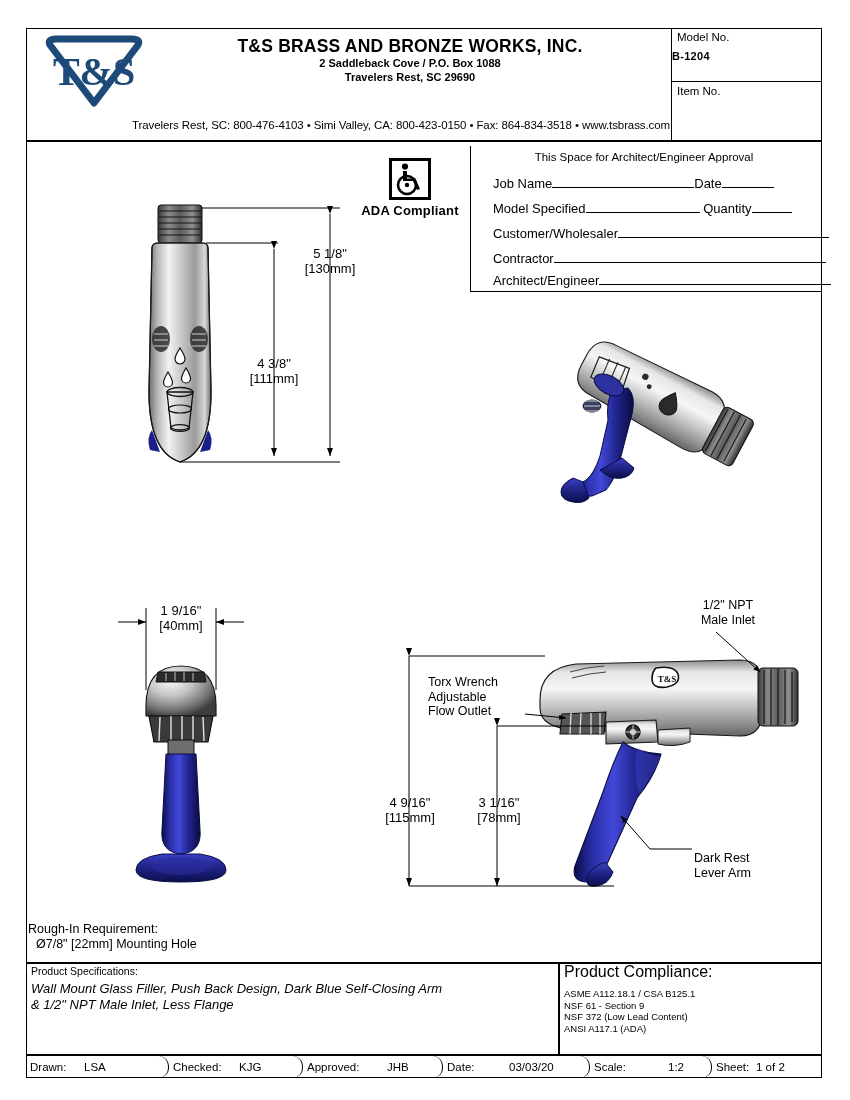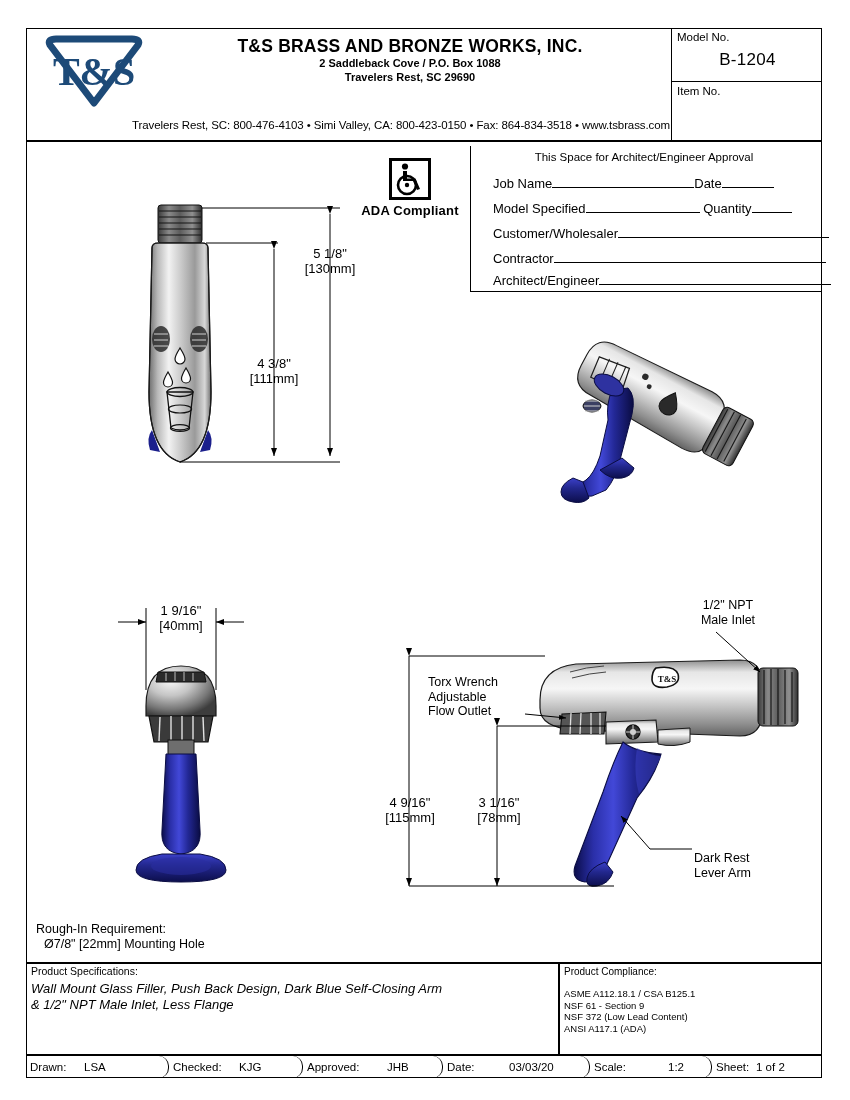--- a/index.html
+++ b/index.html
@@ -10,47 +10,47 @@
   .logo-box{position:absolute;left:44px;top:35px;width:100px;height:72px;}
   .logo-svg{display:block;}
   .company{position:absolute;left:160px;top:36px;width:500px;text-align:center;}
   .company .name{font-size:17.5px;font-weight:bold;letter-spacing:.2px;line-height:20px;}
   .company .addr{font-size:11px;font-weight:bold;line-height:12.5px;margin-top:1px;}
   .contact{position:absolute;left:30px;top:119px;width:640px;text-align:right;font-size:11.5px;letter-spacing:-.1px;white-space:nowrap;}
 
   .model-box{position:absolute;left:671px;top:28px;width:151px;height:54px;border-left:1.5px solid #000;border-bottom:1.5px solid #000;box-sizing:border-box;}
   .item-box{position:absolute;left:671px;top:82px;width:120px;height:58px;border-left:1.5px solid #000;box-sizing:border-box;}
   .bx-label{position:absolute;left:5px;top:3px;font-size:11.5px;}
-  .model-val{position:absolute;left:0;top:22px;width:151px;text-align:center;font-size:17px;font-weight:normal;letter-spacing:.3px;}
+  .model-val{position:absolute;left:0;top:22px;width:151px;text-align:left;font-size:11px;font-weight:bold;letter-spacing:.3px;}
 
   
   .appr{position:absolute;left:470px;top:146px;width:352px;height:146px;border-left:1.5px solid #000;border-bottom:1.5px solid #000;box-sizing:border-box;}
   .appr-title{position:absolute;left:0;top:5px;width:346px;text-align:center;font-size:11.5px;}
   .appr-row{position:absolute;left:22px;width:332px;font-size:13px;white-space:nowrap;}
   .ln{display:inline-block;border-bottom:1px solid #000;height:11px;vertical-align:baseline;}
 
   
   .ada{position:absolute;left:350px;top:158px;width:120px;text-align:center;}
   .ada-ic{width:42px;height:42px;border:3px solid #000;box-sizing:border-box;display:inline-block;position:relative;background:#fff;}
   .ada-txt{font-size:13px;font-weight:bold;margin-top:2px;letter-spacing:.2px;}
 
   
   .dim{position:absolute;font-size:13px;line-height:15px;text-align:center;white-space:nowrap;}
   .callout{position:absolute;font-size:12.5px;line-height:14.5px;white-space:nowrap;}
 
   
-  .rough{position:absolute;left:28px;top:922px;width:530px;font-size:12.5px;line-height:15px;padding-left:8px;}
+  .rough{position:absolute;left:28px;top:922px;width:530px;font-size:12.5px;line-height:15px;}
   .rough .t2{padding-left:8px;}
   .spec-rule{position:absolute;left:26px;top:962px;width:796px;height:1.5px;background:#000;}
   .spec{position:absolute;left:31px;top:965px;width:520px;}
   .spec .hd{font-size:10.5px;line-height:13px;}
   .spec .bd{font-size:13px;line-height:16px;margin-top:3px;font-style:italic;}
   .compl-v{position:absolute;left:558px;top:962px;width:1.5px;height:92px;background:#000;}
   .compl{position:absolute;left:564px;top:965px;width:255px;}
-  .compl .hd{font-size:10px;line-height:13px;}
+  .compl .hd{font-size:16px;line-height:13px;}
   .compl .bd{font-size:9.5px;line-height:11.5px;margin-top:10px;}
 
   .tb-rule{position:absolute;left:26px;top:1054px;width:796px;height:1.5px;background:#000;}
   .tb{position:absolute;left:26px;top:1056px;width:796px;height:22px;display:flex;font-size:11.5px;}
   .tb .cell{position:relative;height:22px;display:flex;align-items:center;border-right:1.5px solid #000;box-sizing:border-box;border-radius:10px;}
   .tb .cell:last-child{border-right:none;}
   .tb .k{padding-left:4px;}
   .tb .v{position:absolute;}
 
   

